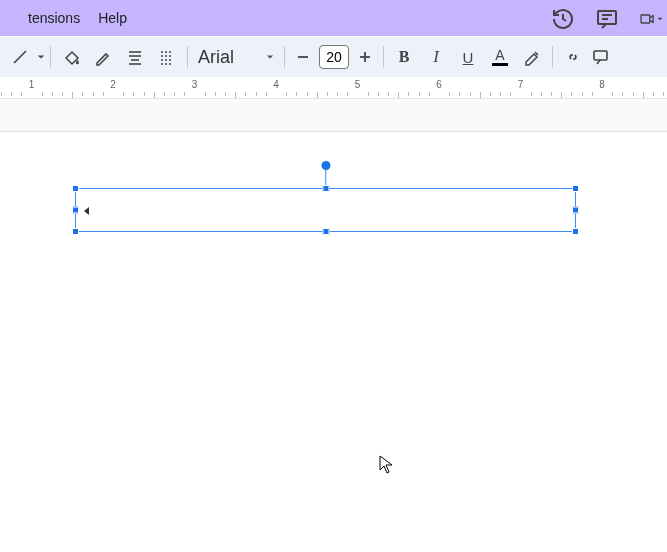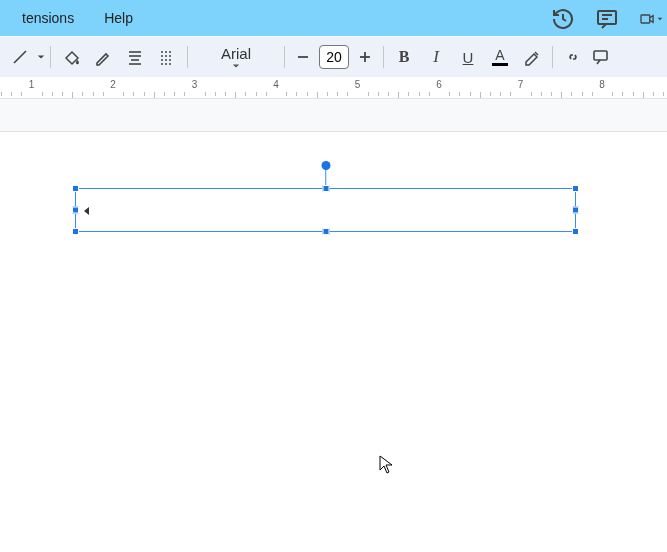--- a/index.html
+++ b/index.html
@@ -7,25 +7,25 @@
   width: 667px; height: 552px;
   font-family: Arial, sans-serif;
   background: #fff;
   overflow: hidden;
   position: relative;
 }
 .menubar {
   height: 37px;
   display: flex;
   align-items: center;
-  gap: 30px;
-  padding-left: 22px;
+  gap: 18px;
+  padding-left: 28px;
   font-size: 14px;
   color: #222;
-  background: #7dd3fc;
+  background: #c4b5fd;
   border-bottom: 1px solid #fafbfc;
 }
 .menu-item { cursor: default; }
 
 .header-icons {
   position: absolute;
   top: 2px; right: 4px;
   display: flex;
   gap: 20px;
   align-items: center;
@@ -59,23 +59,22 @@
   width: 10px; height: 30px;
   display: inline-flex;
   align-items: center; justify-content: center;
   color: #444;
 }
 .font-picker {
   display: flex; align-items: center;
   width: 88px;
   justify-content: space-between;
   padding: 0 6px;
-  font-size: 15px;
+  font-size: 18px;
   color: #333;
-  flex-direction: column;
 }
 .size-group { display:flex; align-items:center; gap:4px; padding:0 2px; }
 .size-box {
   width: 30px; height: 24px;
   border: 1px solid #747775;
   border-radius: 4px;
   display:flex; align-items:center; justify-content:center;
   font-size: 14px;
   background: #fff;
 }

